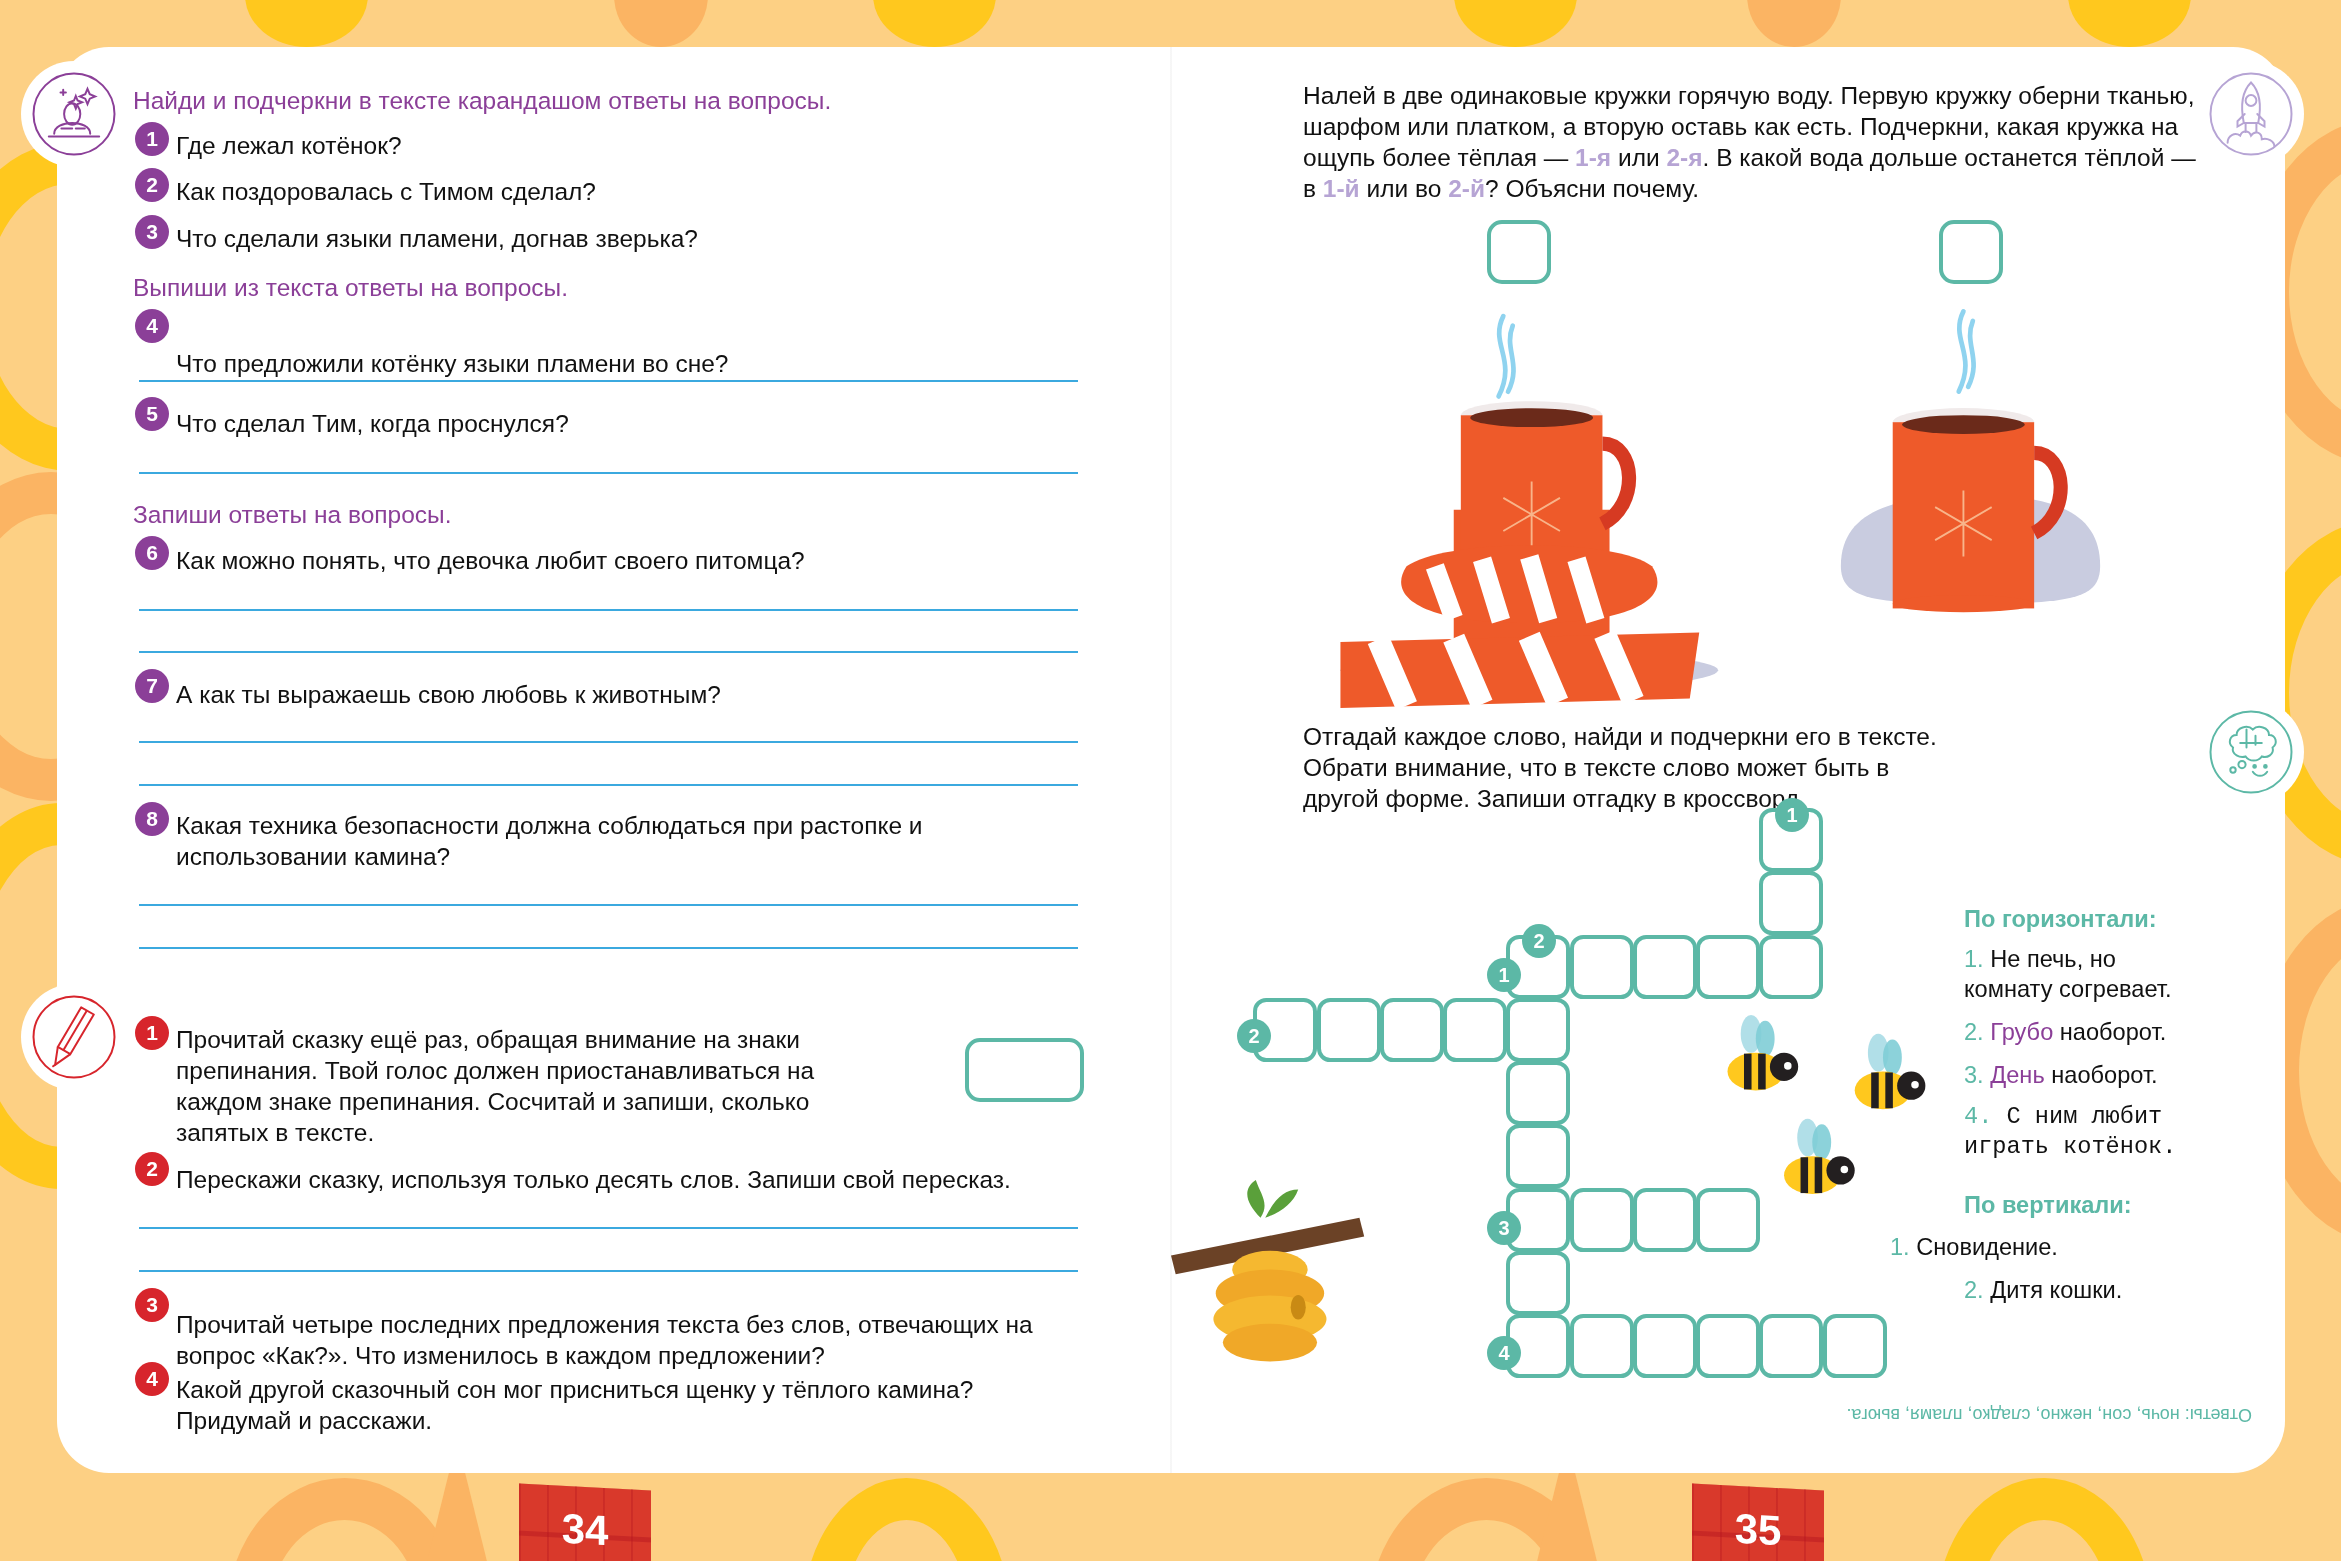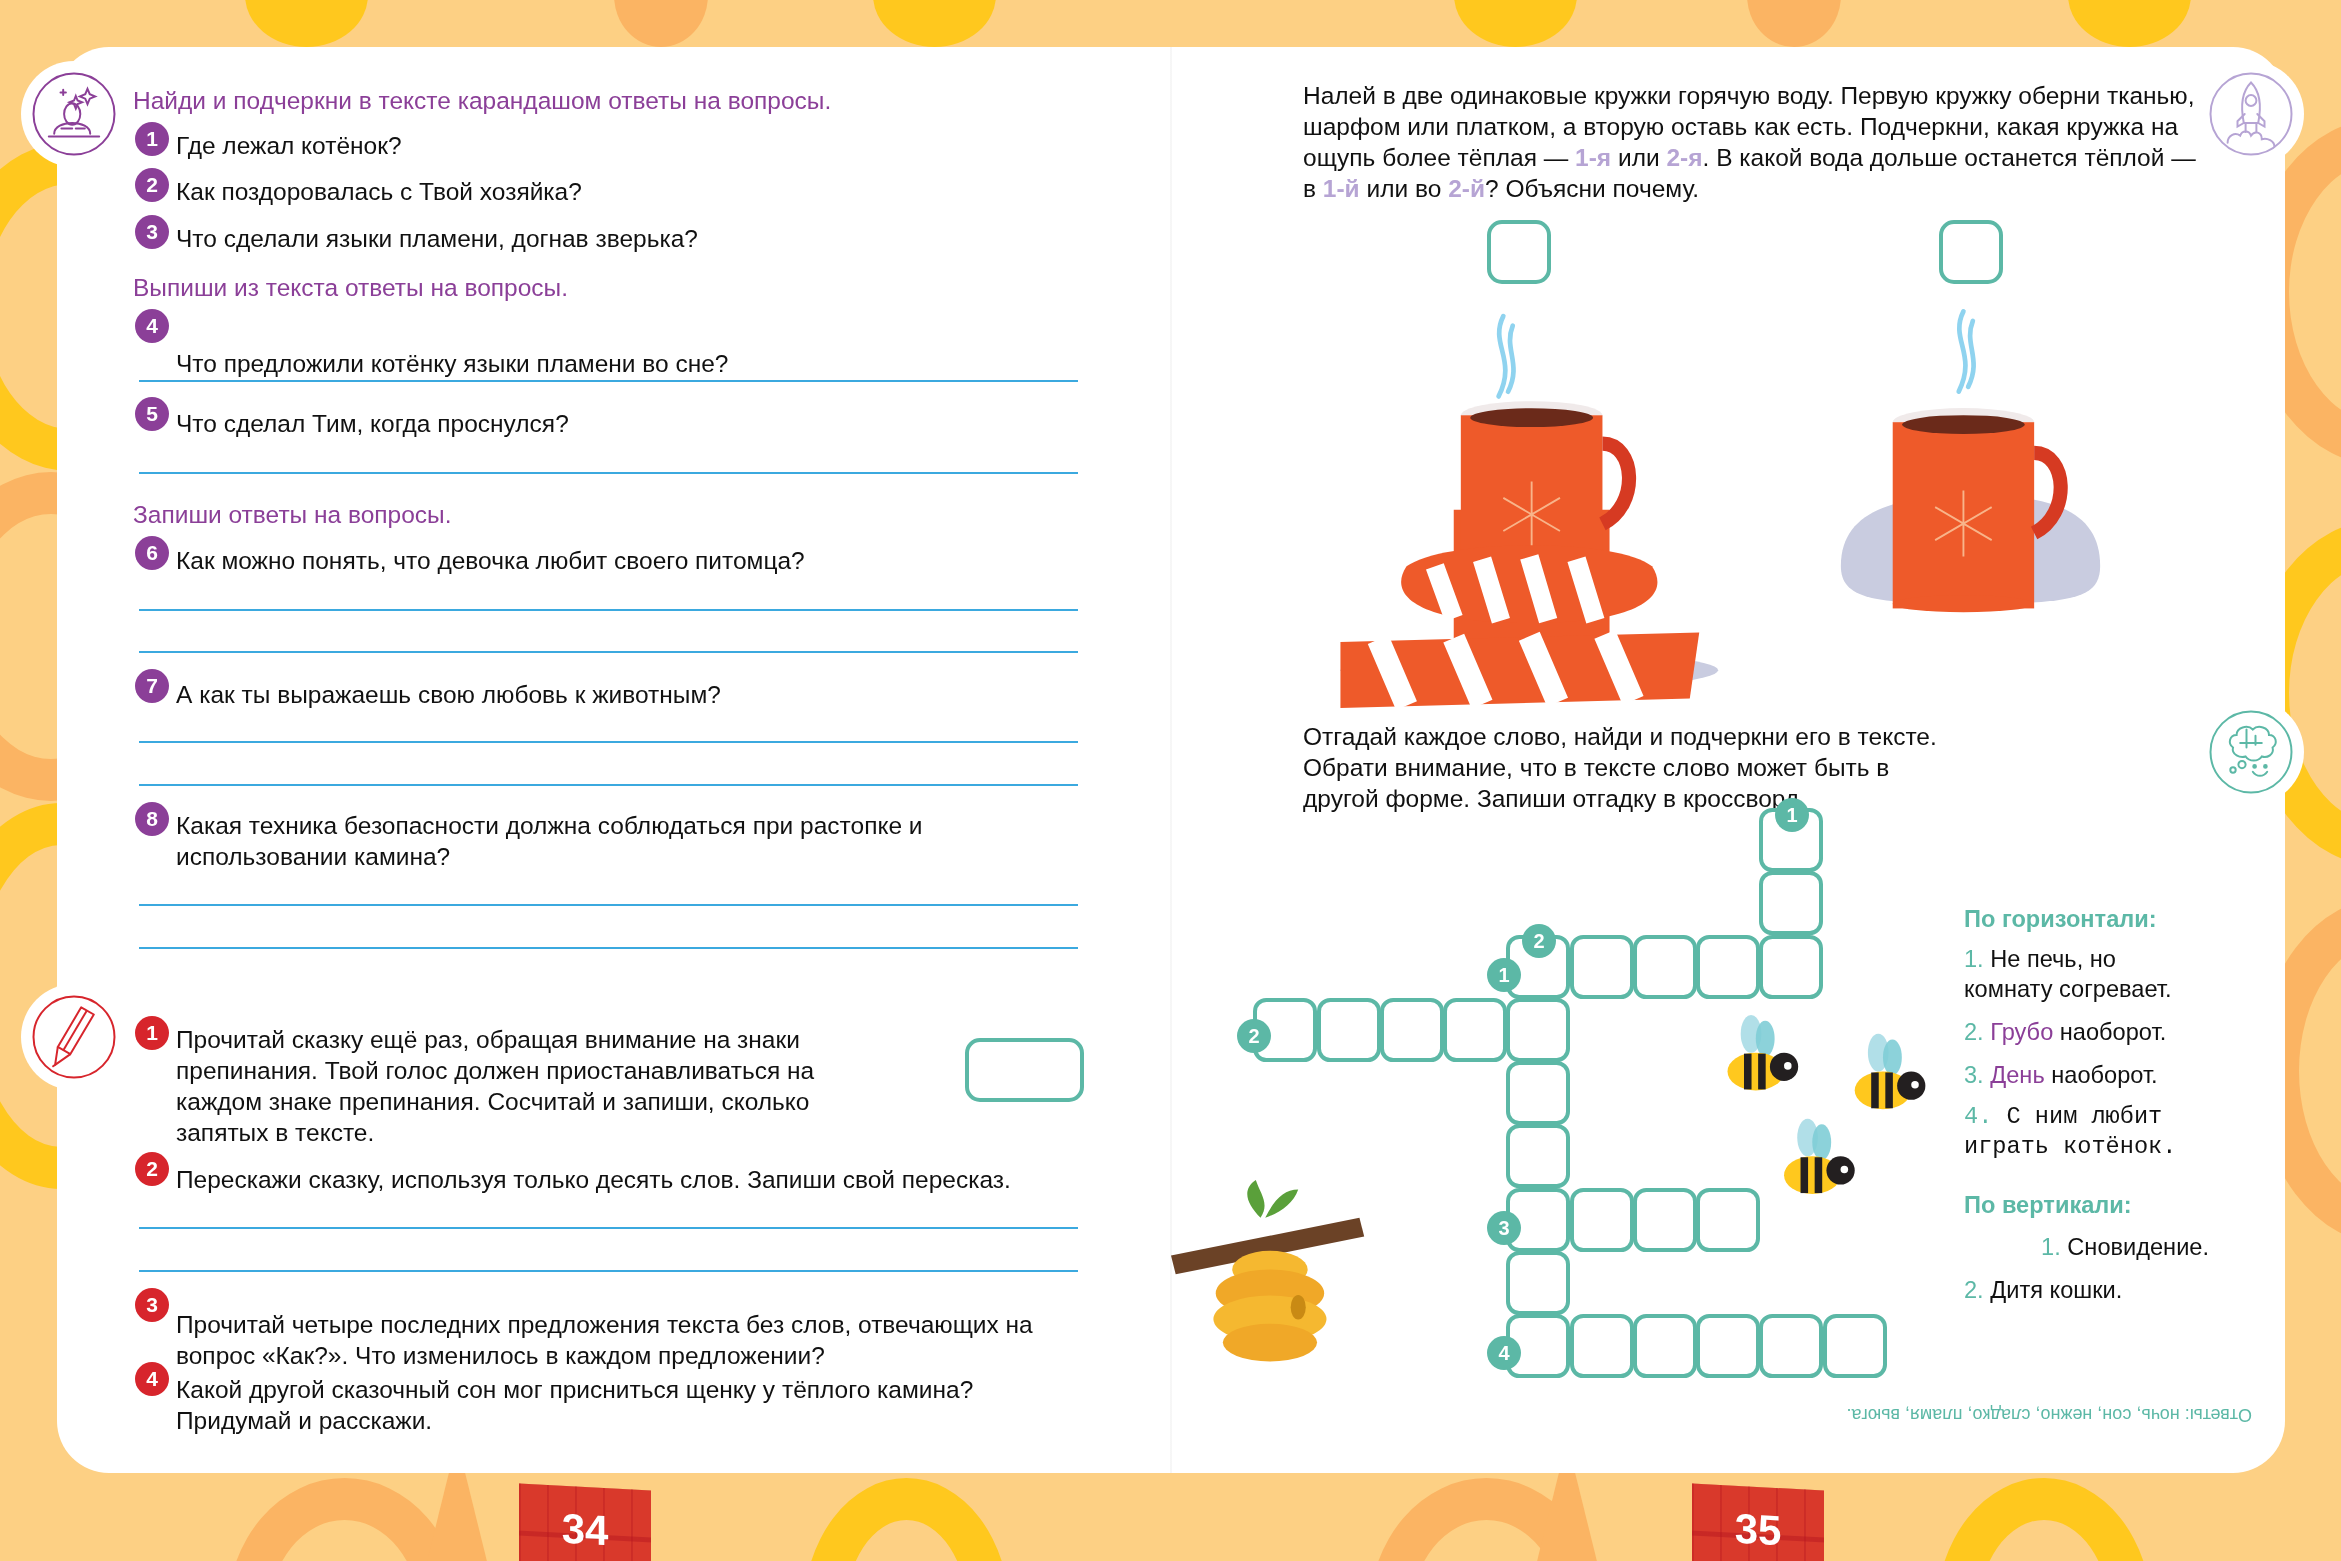--- a/index.html
+++ b/index.html
@@ -116,21 +116,21 @@
     <path d="M22 75 h56"></path>
   </svg>
 </div>
 
 <div class="instr" style="left:133px;top:85px;">Найди и подчеркни в тексте карандашом ответы на вопросы.</div>
 
 <div class="num purple" style="left:135px;top:122px;">1</div>
 <div class="q" style="left:176px;top:130px;text-align:right;">Где лежал котёнок?</div>
 
 <div class="num purple" style="left:135px;top:168px;">2</div>
-<div class="q" style="left:176px;top:176px;">Как поздоровалась с Твой хозяйка?</div>
+<div class="q" style="left:176px;top:176px;">Как поздоровалась с Тимом сделал?</div>
 
 <div class="num purple" style="left:135px;top:215px;">3</div>
 <div class="q" style="left:176px;top:223px;">Что сделали языки пламени, догнав зверька?</div>
 
 <div class="instr" style="left:133px;top:272px;">Выпиши из текста ответы на вопросы.</div>
 
 <div class="num purple" style="left:135px;top:309px;">4</div>
 <div class="q" style="left:176px;top:328px;margin-top:20px;">Что предложили котёнку языки пламени во сне?</div>
 <div class="line" style="top:380px;"></div>
 
@@ -340,21 +340,21 @@
 <div class="clue" style="left:1964px;top:1060px;">
   <span class="n">3.</span>
   <span class="accent">День</span><span> наоборот.</span>
 </div>
 <div class="clue" style="left:1964px;top:1102px;font-family:Liberation Mono, monospace;">
   <span class="n">4.</span>
   <span>С ним любит играть котёнок.</span>
 </div>
 
 <div class="clue-head" style="left:1964px;top:1192px;">По вертикали:</div>
-<div class="clue" style="left:1964px;top:1232px;text-align:right;">
+<div class="clue" style="left:1890px;top:1232px;">
   <span class="n">1.</span>
   <span>Сновидение.</span>
 </div>
 <div class="clue" style="left:1964px;top:1275px;">
   <span class="n">2.</span>
   <span>Дитя кошки.</span>
 </div>
 
 <div class="answers-upside">Ответы: ночь, сон, нежно, сладко, пламя, вьюга.</div>
 

